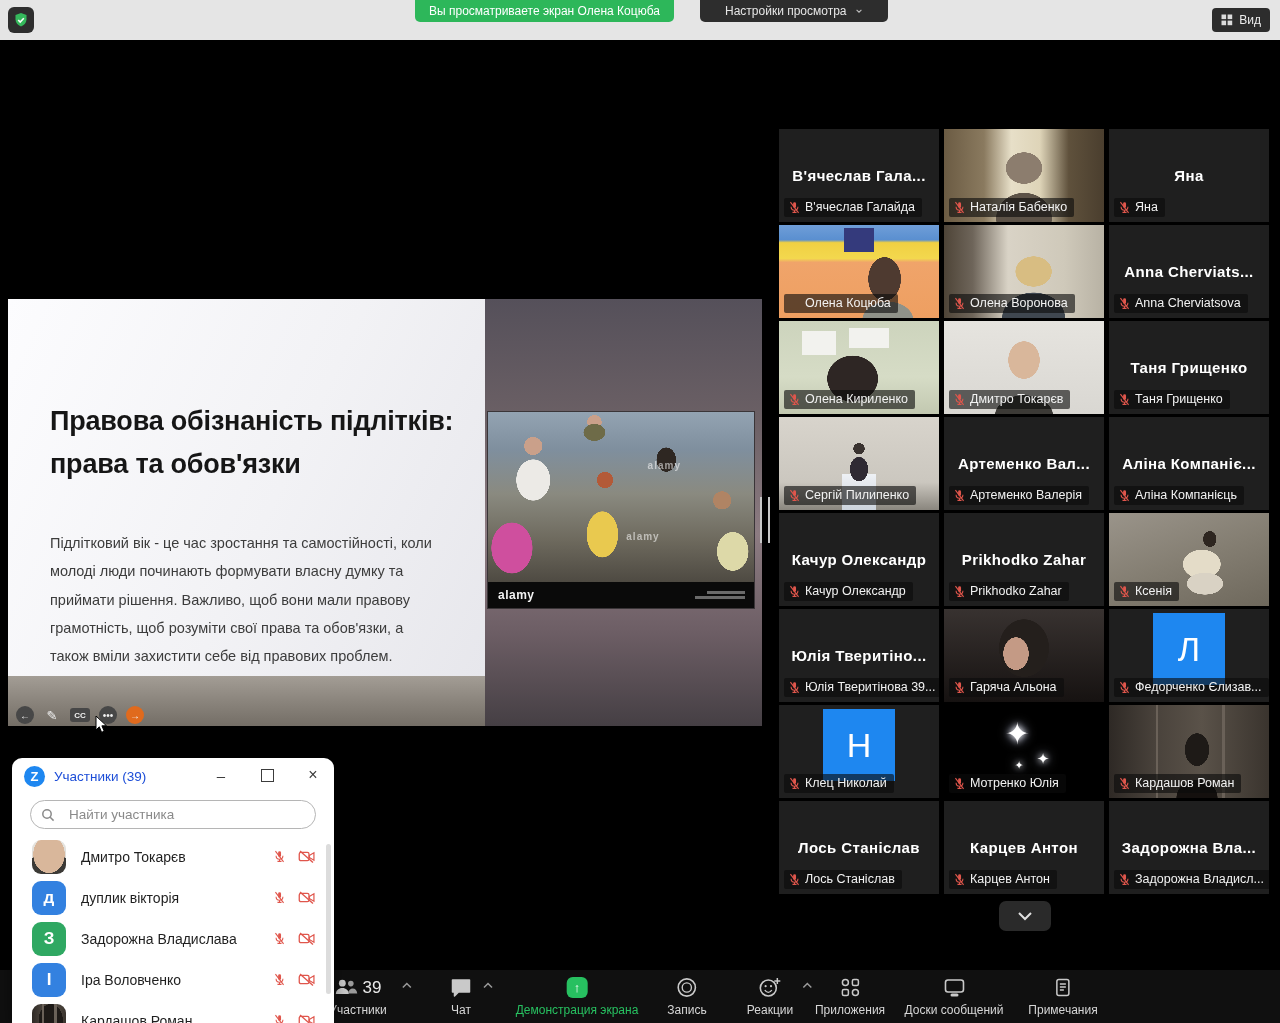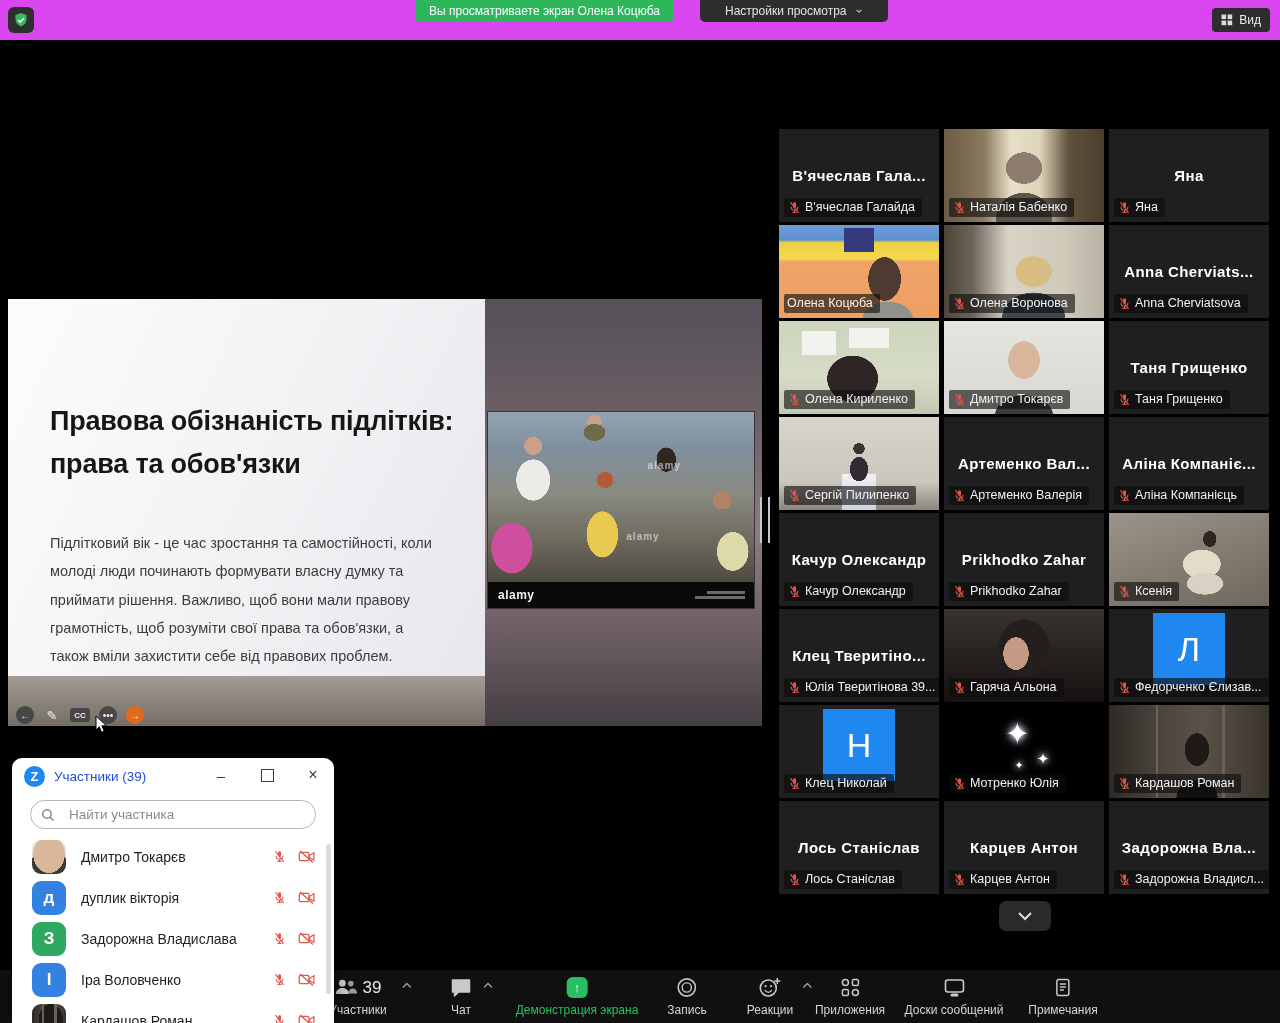--- a/index.html
+++ b/index.html
@@ -1,18 +1,18 @@
 <!DOCTYPE html>
 <html><head>
 <meta charset="utf-8">
 <style>
   html,body{margin:0;padding:0;background:#000;width:1280px;height:1023px;overflow:hidden;
     font-family:"Liberation Sans","DejaVu Sans",sans-serif;position:relative;}
   
-  .top-bar{position:absolute;left:0;top:0;width:1280px;height:40px;background:#d946ef;z-index:5;}
+  .top-bar{position:absolute;left:0;top:0;width:1280px;height:40px;background:#e5e5e5;z-index:5;}
   .shield-btn{position:absolute;left:8px;top:7px;width:26px;height:26px;background:#2e2e2e;border-radius:6px;
     display:flex;align-items:center;justify-content:center;}
   .banner{position:absolute;left:415px;top:0;height:22px;background:#2db75a;color:#fff;font-size:12px;
     display:flex;align-items:center;padding:0 14px;border-radius:0 0 5px 5px;}
   .view-settings{position:absolute;left:700px;top:0;height:22px;background:#2d2d2d;color:#e6e6e6;font-size:12px;
     display:flex;align-items:center;gap:8px;padding:0 25px;border-radius:0 0 5px 5px;}
   .view-btn{position:absolute;right:10px;top:8px;height:24px;background:#2d2d2d;color:#ececec;font-size:12px;
     display:flex;align-items:center;gap:6px;padding:0 9px;border-radius:4px;}
   .chev-dn{width:8px;height:8px;display:inline-block;}
   
@@ -61,21 +61,21 @@
   .grid{position:absolute;left:779px;top:129px;width:490px;display:grid;
     grid-template-columns:repeat(3,160px);grid-auto-rows:93px;column-gap:5px;row-gap:3px;}
   .tile{position:relative;background:#1f1f1f;overflow:hidden;}
   .tile.active{box-shadow:inset 0 0 0 3px #cfdf3a, inset 0 0 0 4px #86b83a;}
   .tile-art{position:absolute;inset:0;}
   .tile-center{position:absolute;inset:0;display:flex;align-items:center;justify-content:center;
     color:#fff;font-size:15px;font-weight:bold;letter-spacing:0.4px;padding:0 8px;text-align:center;}
   .tile-label{position:absolute;left:5px;bottom:5px;max-width:150px;background:rgba(12,12,12,0.62);
     color:#f2f2f2;font-size:12.5px;display:flex;align-items:center;gap:4px;padding:2px 7px 3px 4px;
     border-radius:2px;white-space:nowrap;overflow:hidden;}
-  .tile-label.nomic{padding-left:3px;}
+  .tile-label.nomic{padding-left:21px;}
   .letter-box{width:72px;height:72px;background:#1e87f0;color:#fff;font-size:34px;display:flex;
     align-items:center;justify-content:center;margin:4px auto 0 auto;}
   .art-letter{display:flex;align-items:flex-start;justify-content:center;}
   .art-stars{background:#000;}
   .star{position:absolute;color:#fff;text-shadow:0 0 6px #fff,0 0 12px #cfd8ff;}
   .star.s1{left:38%;top:12%;font-size:30px;}
   .star.s2{left:58%;top:48%;font-size:15px;}
   .star.s3{left:44%;top:58%;font-size:11px;}
   
   .art-v1{background:
@@ -437,21 +437,21 @@
             <line x1="8" y1="11.5" x2="8" y2="14" stroke="#e0564c" stroke-width="1.3"></line>
             <line x1="5.5" y1="14" x2="10.5" y2="14" stroke="#e0564c" stroke-width="1.3"></line>
             <line x1="3" y1="1.5" x2="13" y2="14.5" stroke="#e0564c" stroke-width="1.4"></line>
           </svg>
         </span>
         <span>Ксенія</span>
       </div>
     </div>
     <div class="tile">
       <div class="tile-art"></div>
-      <div class="tile-center">Клец Тверитіно...</div>
+      <div class="tile-center">Юлія Тверитіно...</div>
       <div class="tile-label">
         <span style="display: flex;">
           <svg width="13" height="13" viewBox="0 0 16 16">
             <rect x="6.3" y="1.5" width="3.6" height="7" rx="1.8" fill="#e0564c"></rect>
             <path d="M3.8 7.2c0 2.4 1.9 4.3 4.2 4.3s4.2-1.9 4.2-4.3" stroke="#e0564c" stroke-width="1.3" fill="none"></path>
             <line x1="8" y1="11.5" x2="8" y2="14" stroke="#e0564c" stroke-width="1.3"></line>
             <line x1="5.5" y1="14" x2="10.5" y2="14" stroke="#e0564c" stroke-width="1.3"></line>
             <line x1="3" y1="1.5" x2="13" y2="14.5" stroke="#e0564c" stroke-width="1.4"></line>
           </svg>
         </span>

